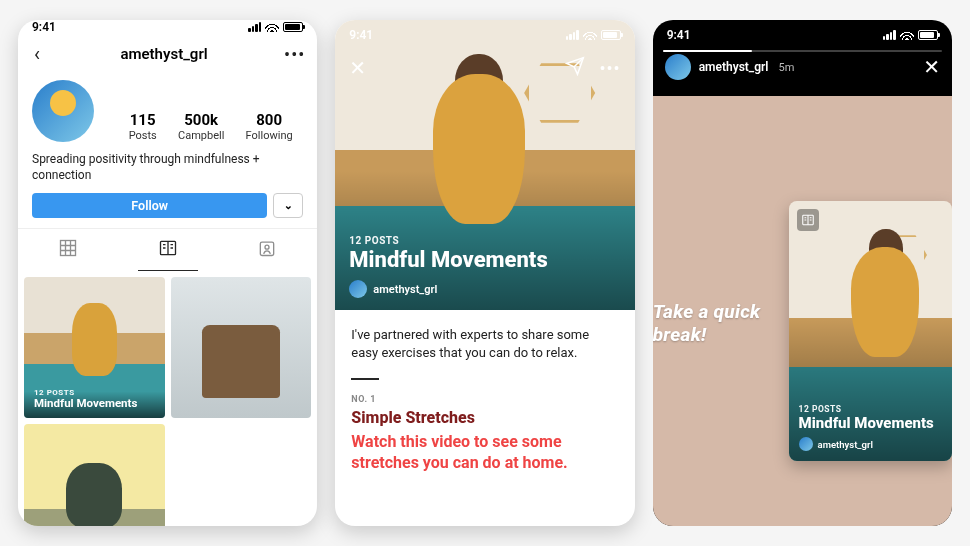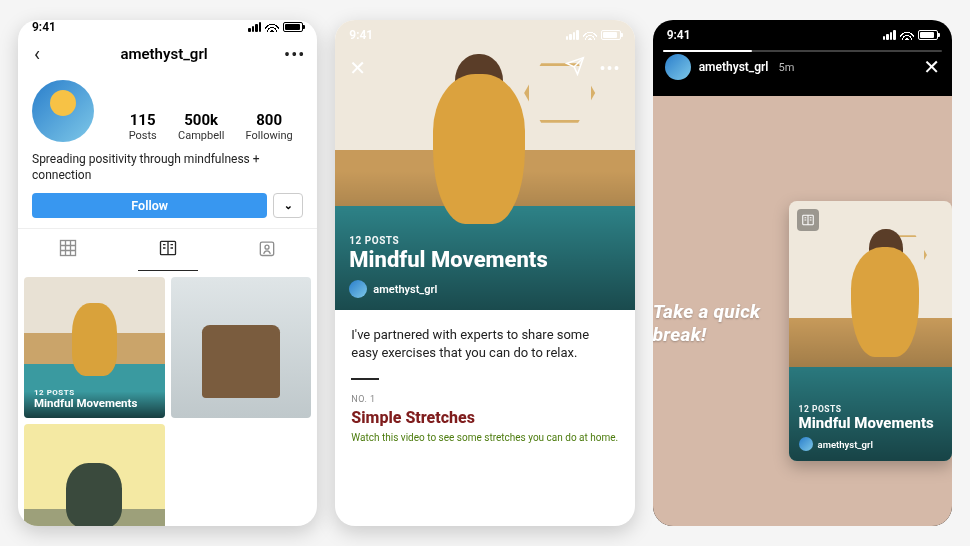--- a/index.html
+++ b/index.html
@@ -93,23 +93,23 @@
   .share-icon svg{width:20px;height:20px;stroke:#fff;}
   .p2-hero-grad{position:absolute;inset:0;background:linear-gradient(to top, rgba(0,0,0,.5) 0%, transparent 48%);}
   .p2-hero-txt{position:absolute;left:14px;right:14px;bottom:12px;color:#fff;}
   .p2-count{font-size:10px;font-weight:700;letter-spacing:.5px;opacity:.95;margin-bottom:2px;}
   .p2-title{font-size:22px;font-weight:800;line-height:1.08;margin-bottom:8px;}
   .p2-author{display:flex;align-items:center;gap:6px;font-size:11px;font-weight:600;}
   .p2-author .mini{width:18px;height:18px;border-radius:50%;background:linear-gradient(135deg,#2a7ecb,#7ec8e8);}
   .p2-body{padding:16px 16px;}
   .p2-blurb{font-size:13px;line-height:1.4;color:#222;margin-bottom:16px;}
   .p2-rule{width:28px;height:1.5px;background:#262626;margin-bottom:14px;}
-  .p2-no{font-size:9px;font-weight:400;letter-spacing:.5px;color:#888;margin-bottom:4px;}
+  .p2-no{font-size:9px;font-weight:700;letter-spacing:.5px;color:#888;margin-bottom:4px;}
   .p2-h2{font-size:16px;font-weight:800;margin-bottom:4px;color:#7f1d1d;}
-  .p2-sub{font-size:10px;color:#4d7c0f;line-height:1.35;}
+  .p2-sub{font-size:16px;color:#ef4444;line-height:1.35;font-weight:bold;}
 
   
   .p3 { background:#000; }
   .p3-status { color:#fff; }
   .p3-meta { display:flex; align-items:center; gap:8px; padding:2px 12px 8px; color:#fff; position:relative;}
   .p3-meta .mini{width:26px;height:26px;border-radius:50%;background:linear-gradient(135deg,#2a7ecb,#7ec8e8);}
   .p3-meta .uname{font-size:12px;font-weight:600;}
   .p3-meta .time{font-size:11px;color:#bbb;margin-left:2px;}
   .p3-meta .close{margin-left:auto;font-size:20px;font-weight:300;}
   .p3-progress{height:2px;background:rgba(255,255,255,.25);margin:0 10px;border-radius:1px;position:relative;}

